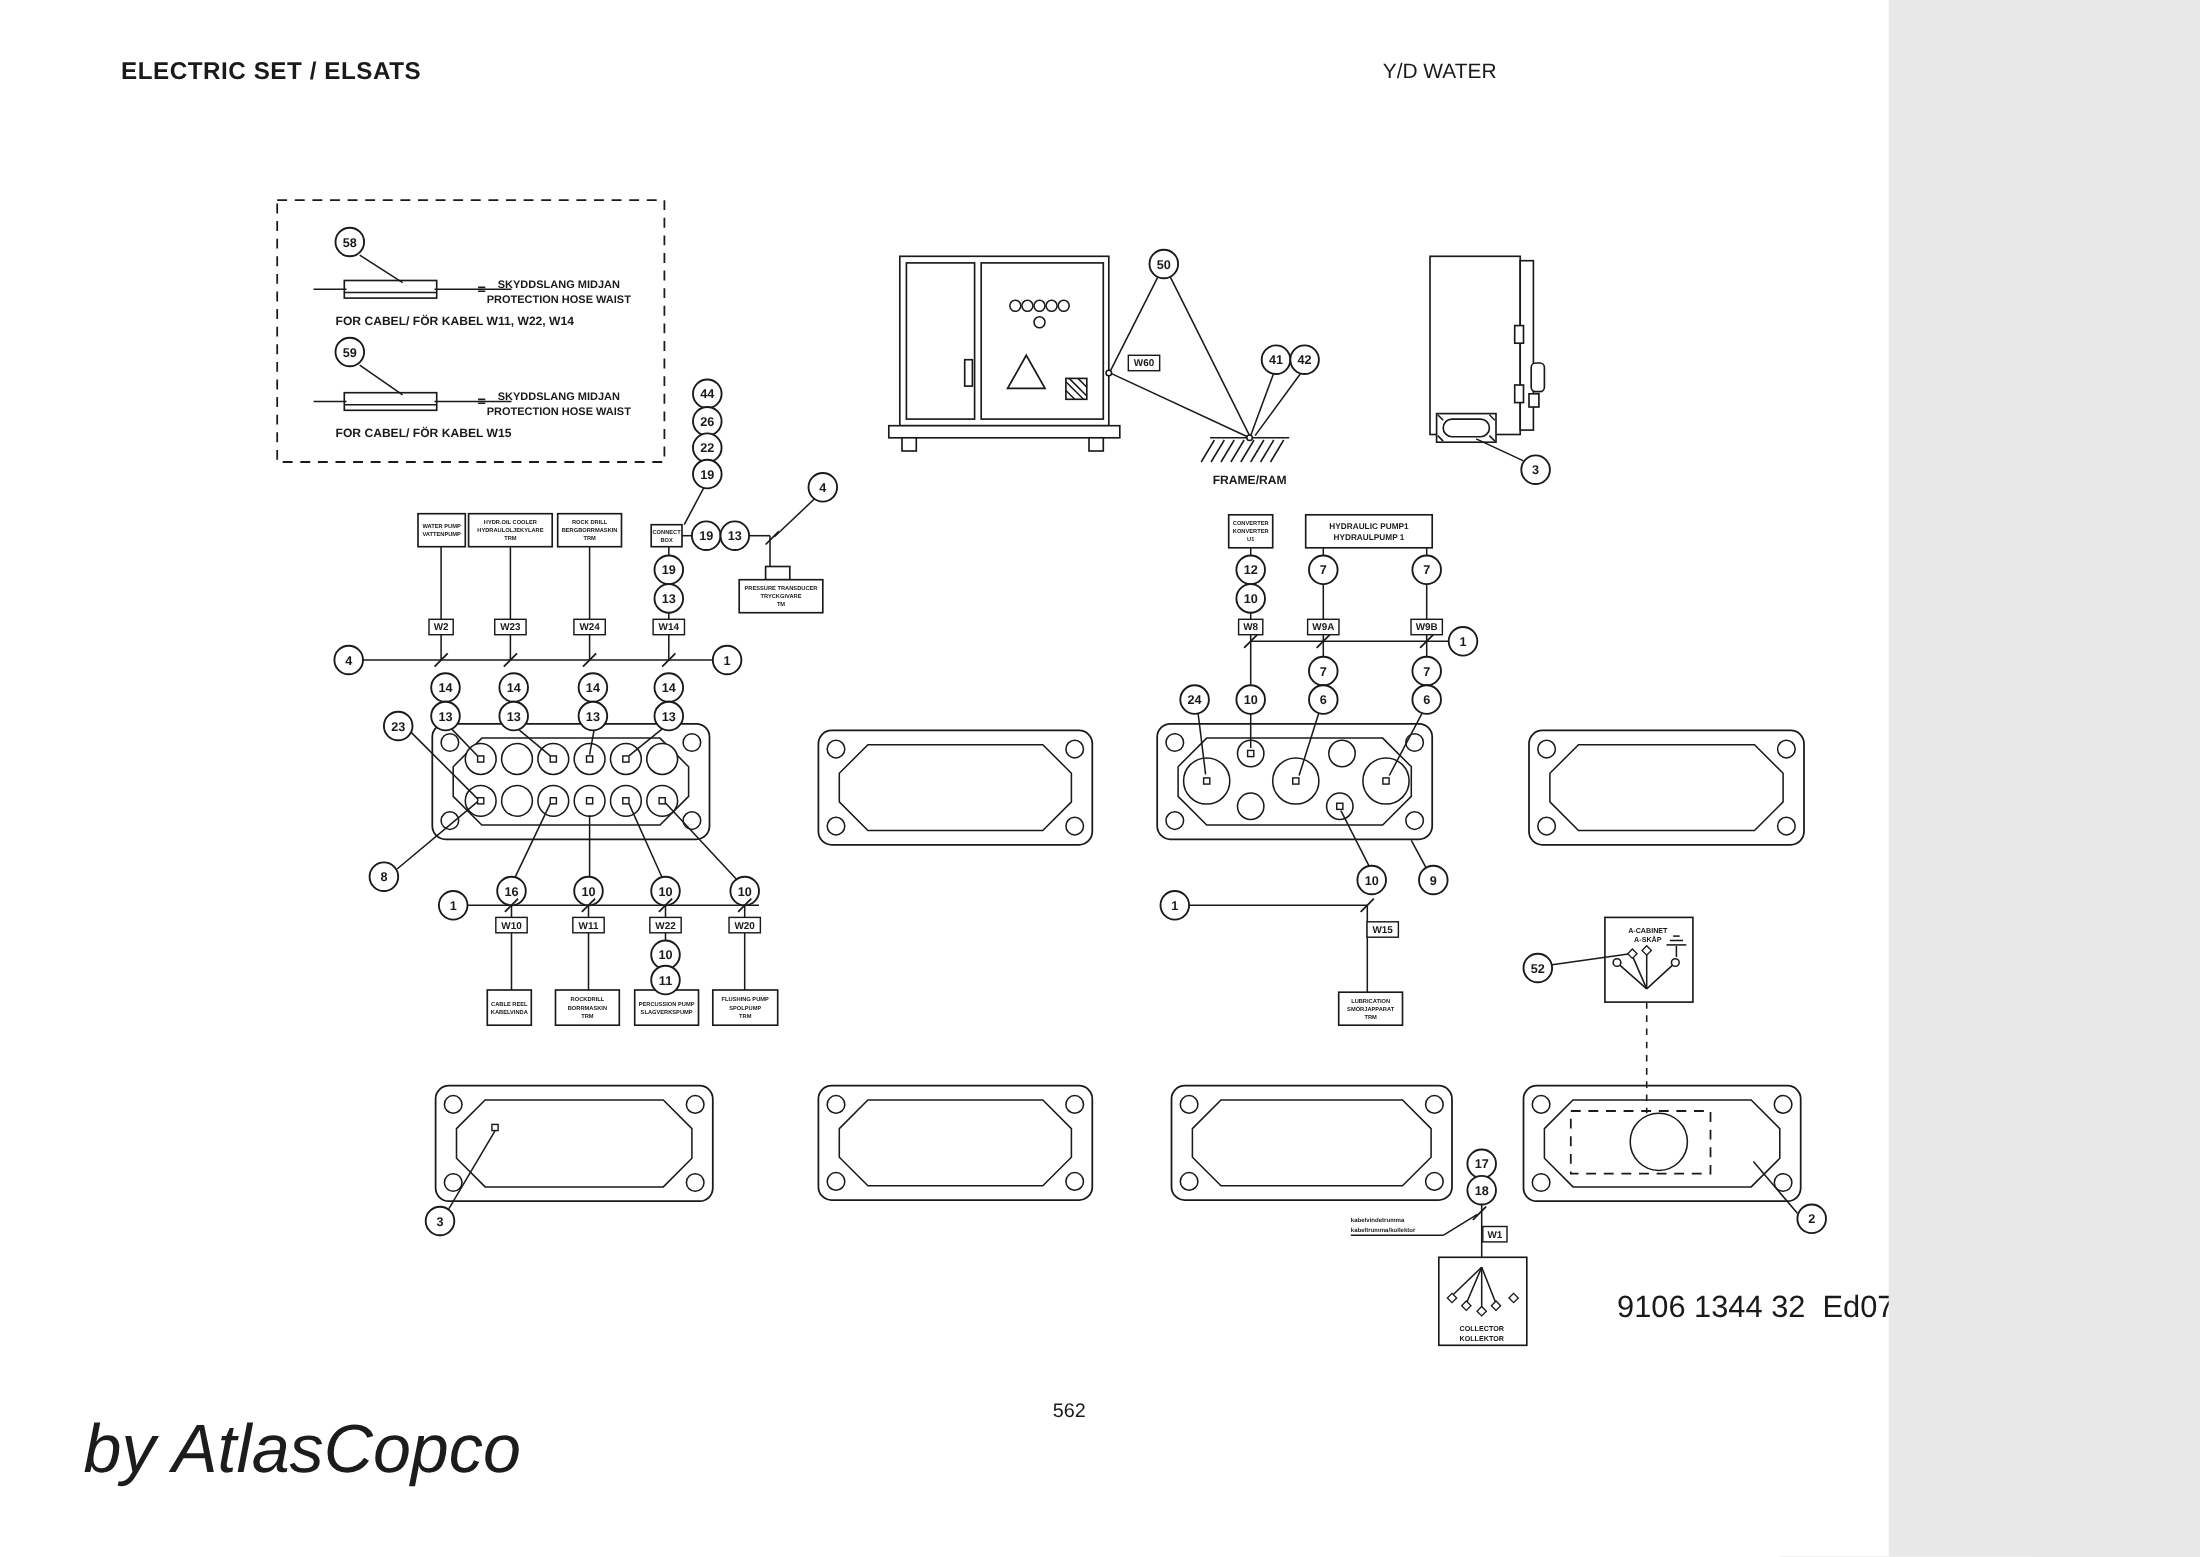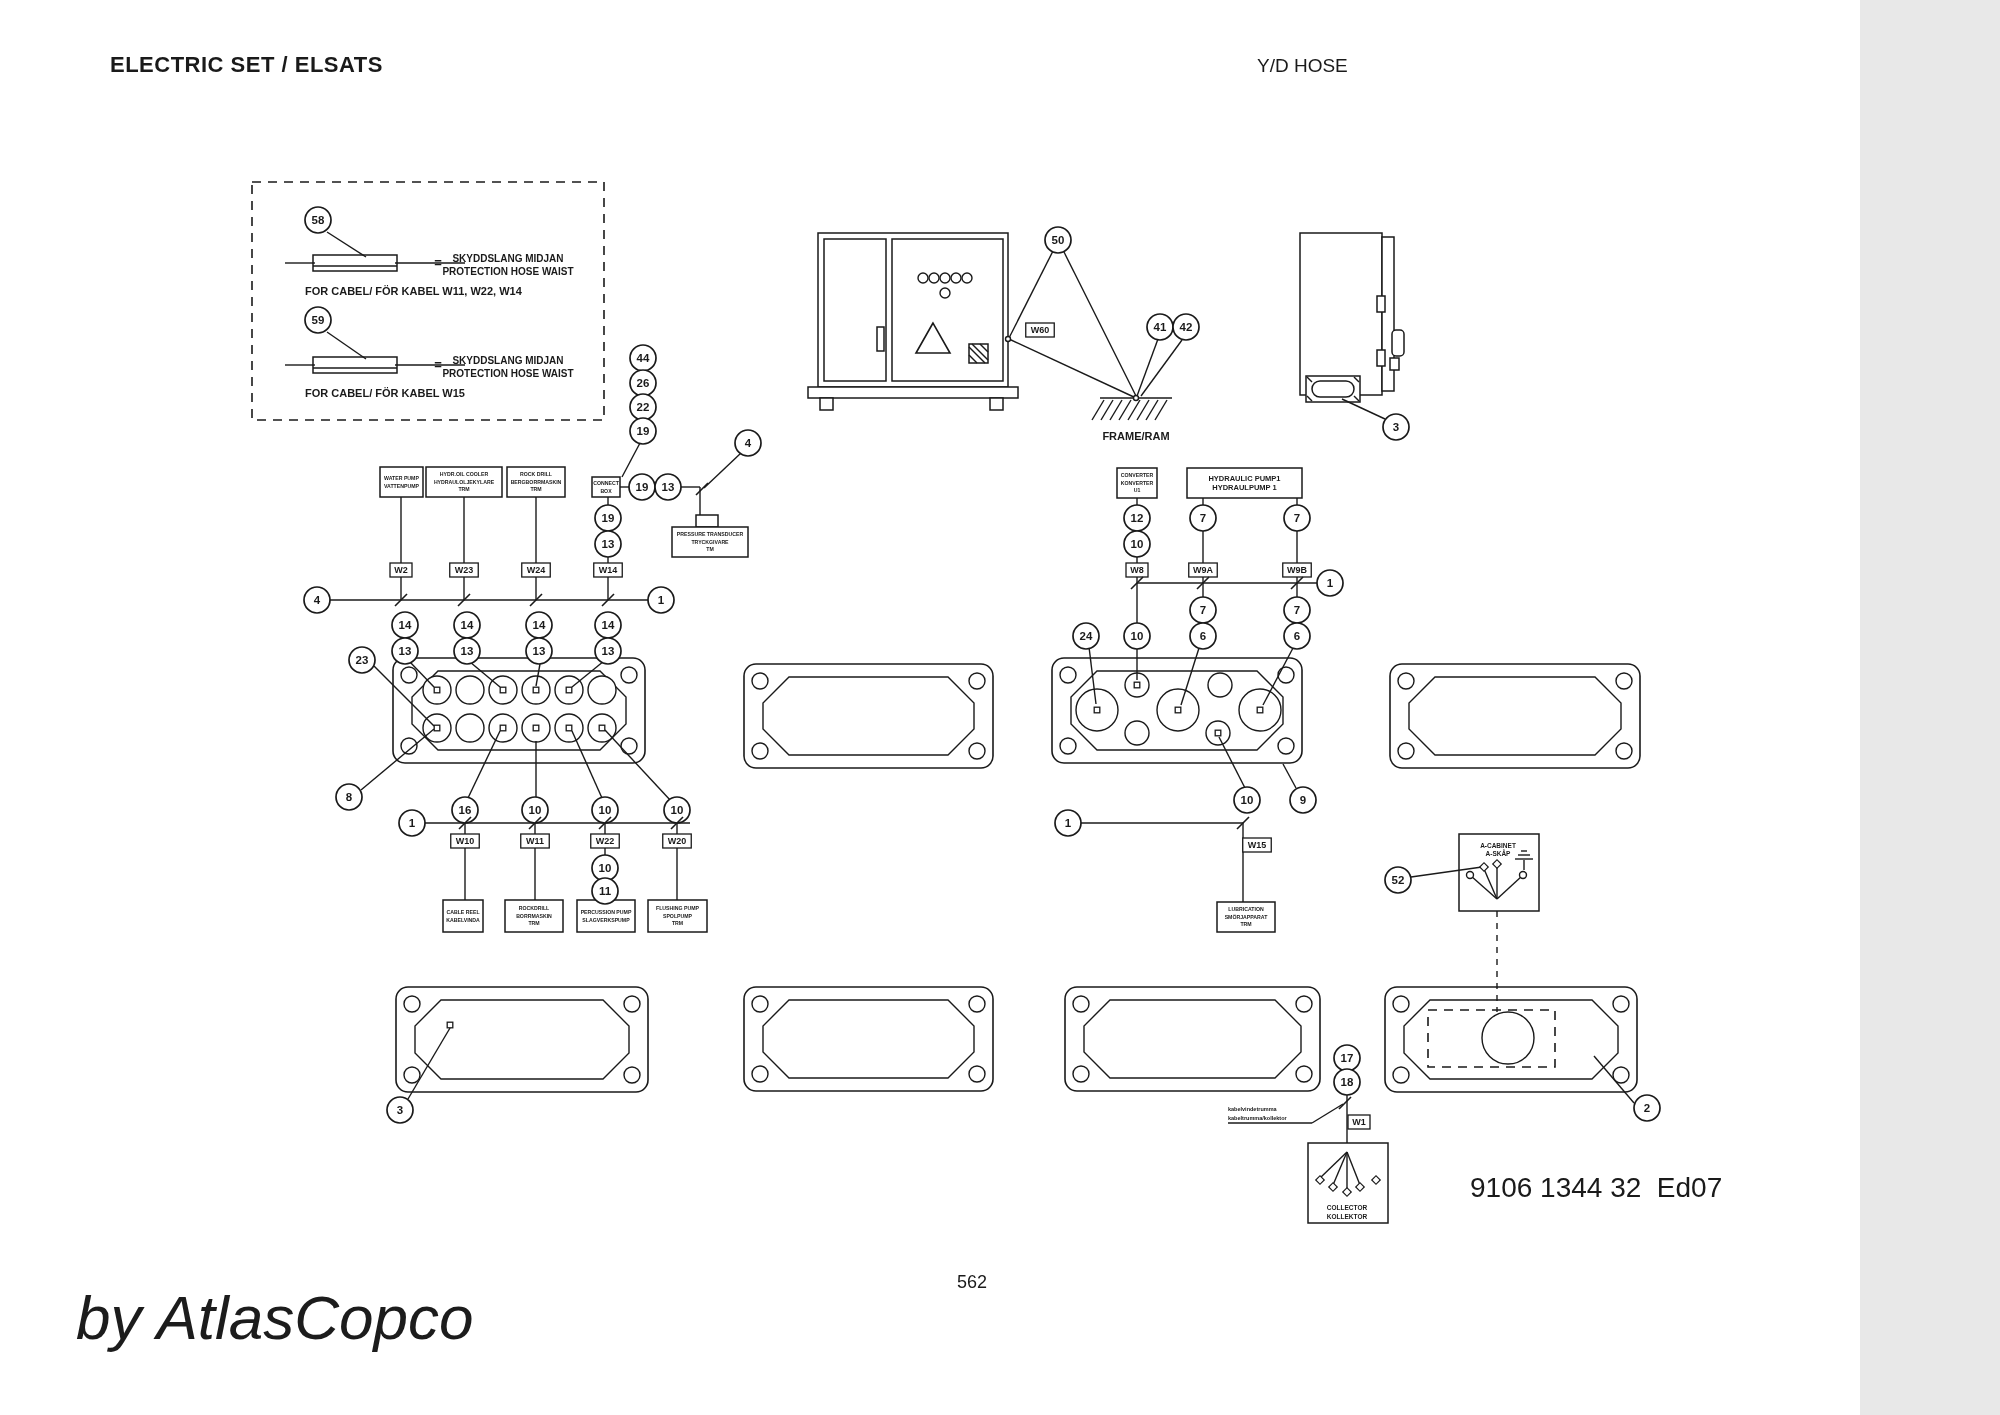--- a/index.html
+++ b/index.html
@@ -1,32 +1,32 @@
 <!DOCTYPE html>
 <html><head>
 <meta charset="utf-8">
 <style>
   html,body{margin:0;padding:0;background:#e8e8e8;}
-  .page{position:relative;width:1860px;height:1415px;background:#ffffff;overflow:hidden;
+  .page{position:relative;width:1717px;height:1415px;background:#ffffff;overflow:hidden;
         font-family:"Liberation Sans", sans-serif;color:#1a1a1a;}
   .abs{position:absolute;white-space:pre;}
   #title{left:110px;top:52px;font-size:22px;font-weight:bold;letter-spacing:.5px;}
   #variant{left:1257px;top:55px;font-size:19px;}
   #docnum{left:1470px;top:1172px;font-size:28px;}
   #pagenum{left:910px;top:1272px;width:124px;text-align:center;font-size:18px;}
   #watermark{left:76px;top:1282px;font-size:62px;color:#1c1c1c;font-style:italic;}
   svg text{font-family:"Liberation Sans", sans-serif;fill:#1a1a1a;}
   #diagram{position:absolute;left:0;top:0;}
 </style>
 </head>
 <body>
 
 <div class="page">
   <div id="title" class="abs">ELECTRIC SET / ELSATS</div>
-  <div id="variant" class="abs">Y/D HOSE</div>
+  <div id="variant" class="abs">Y/D WATER</div>
   <svg id="diagram" width="2000" height="1415" viewBox="0 0 2000 1415">
       <rect x="393" y="658" width="252" height="105" rx="12" fill="#fff" stroke="#1a1a1a" stroke-width="1.6"></rect>
       <polygon points="438,671 600,671 626,697 626,724 600,750 438,750 412,724 412,697" fill="none" stroke="#1a1a1a" stroke-width="1.4"></polygon>
       <circle cx="409" cy="675" r="8" fill="#fff" stroke="#1a1a1a" stroke-width="1.4"></circle>
       <circle cx="629" cy="675" r="8" fill="#fff" stroke="#1a1a1a" stroke-width="1.4"></circle>
       <circle cx="409" cy="746" r="8" fill="#fff" stroke="#1a1a1a" stroke-width="1.4"></circle>
       <circle cx="629" cy="746" r="8" fill="#fff" stroke="#1a1a1a" stroke-width="1.4"></circle>
       <circle cx="437" cy="690" r="14" fill="#fff" stroke="#1a1a1a" stroke-width="1.4"></circle>
       <circle cx="470" cy="690" r="14" fill="#fff" stroke="#1a1a1a" stroke-width="1.4"></circle>
       <circle cx="503" cy="690" r="14" fill="#fff" stroke="#1a1a1a" stroke-width="1.4"></circle>

